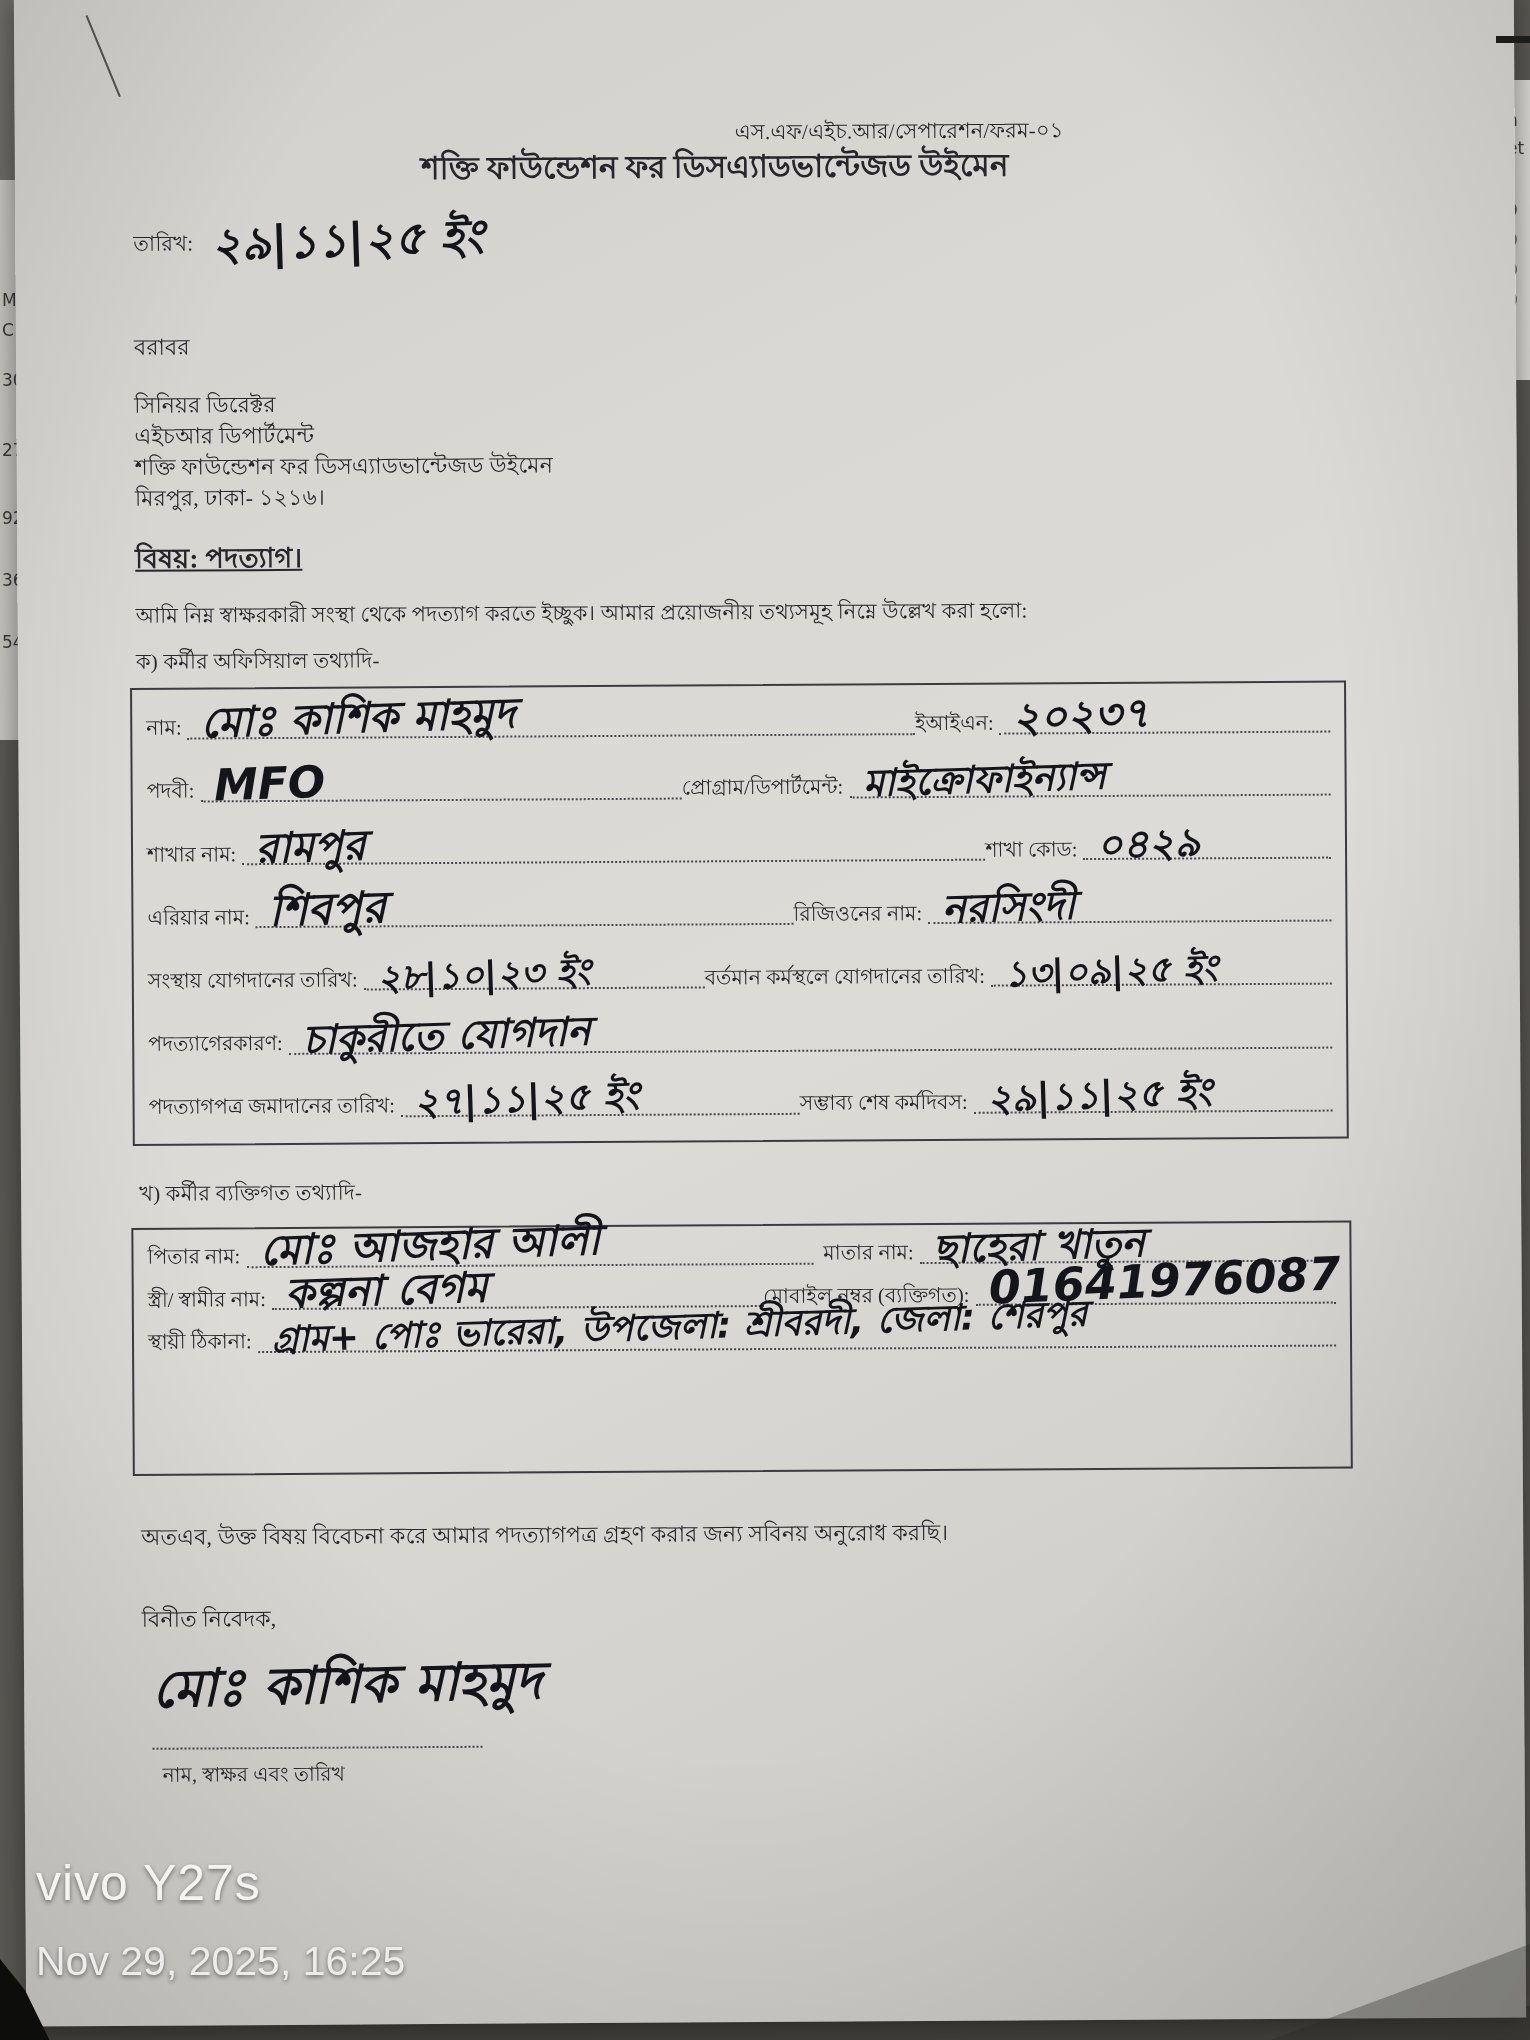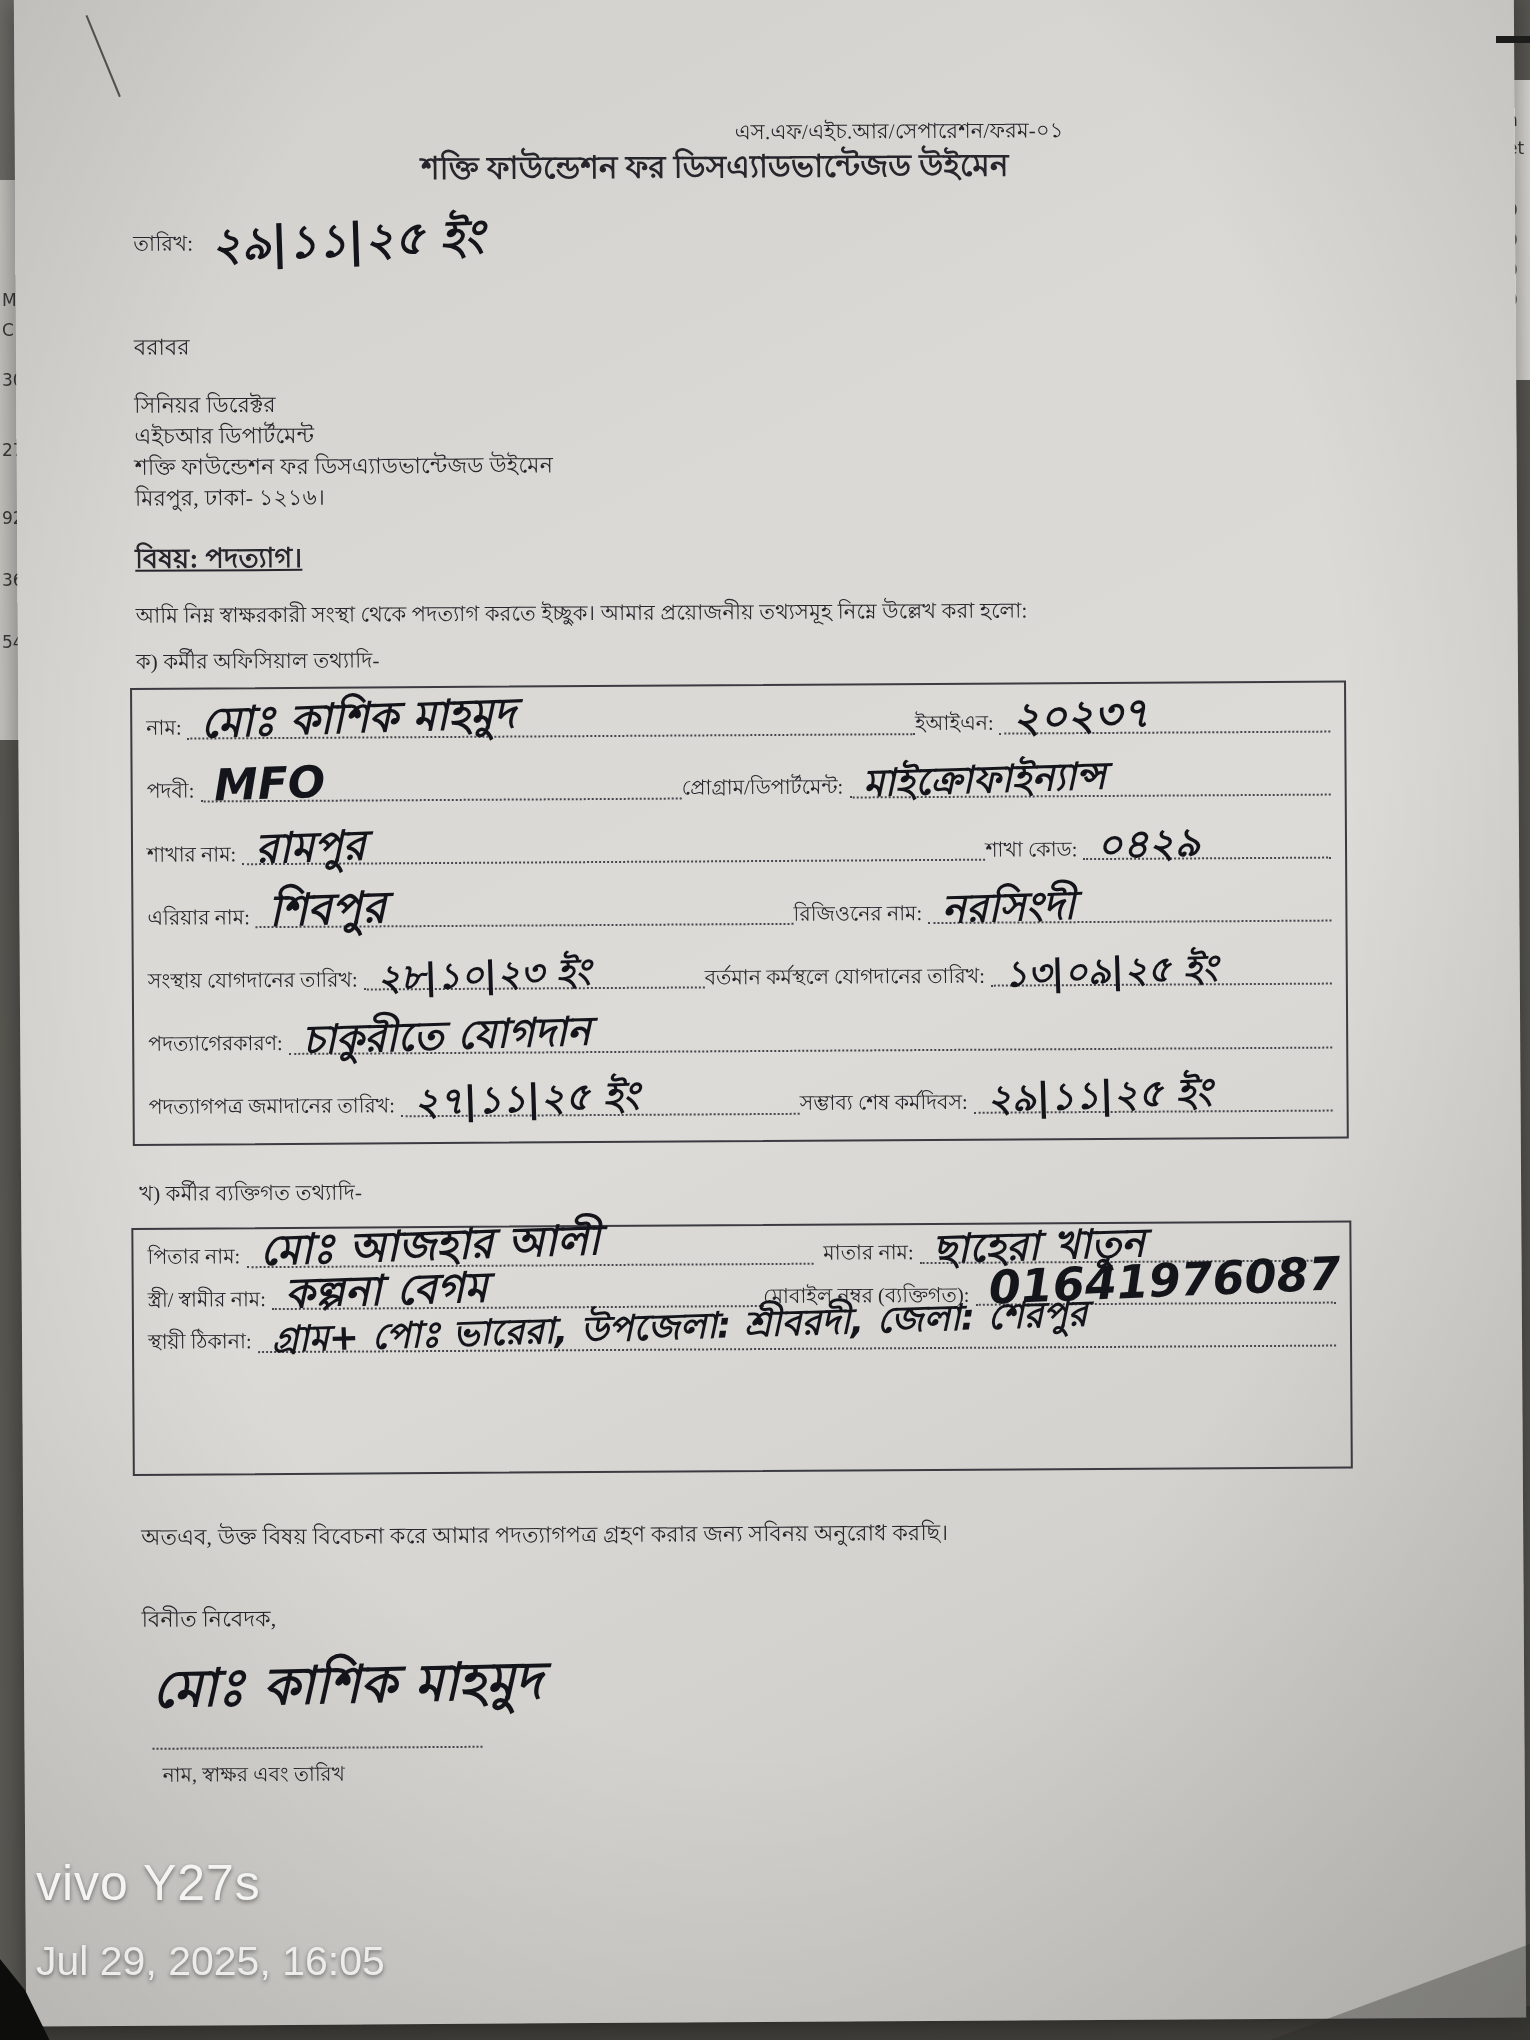--- a/index.html
+++ b/index.html
@@ -238,13 +238,13 @@
   <div class="abs printed sig-caption">নাম, স্বাক্ষর এবং তারিখ</div>
 
   <div class="vignette"></div>
 </div>
 
 <div class="bottom-under"></div>
 <div class="br-shade"></div>
 <div class="bl-black"></div>
 
 <div class="wm wm-device">vivo Y27s</div>
-<div class="wm wm-date">Jul 29, 2025, 16:05</div>
+<div class="wm wm-date">Nov 29, 2025, 16:25</div>
 
 </body></html>

